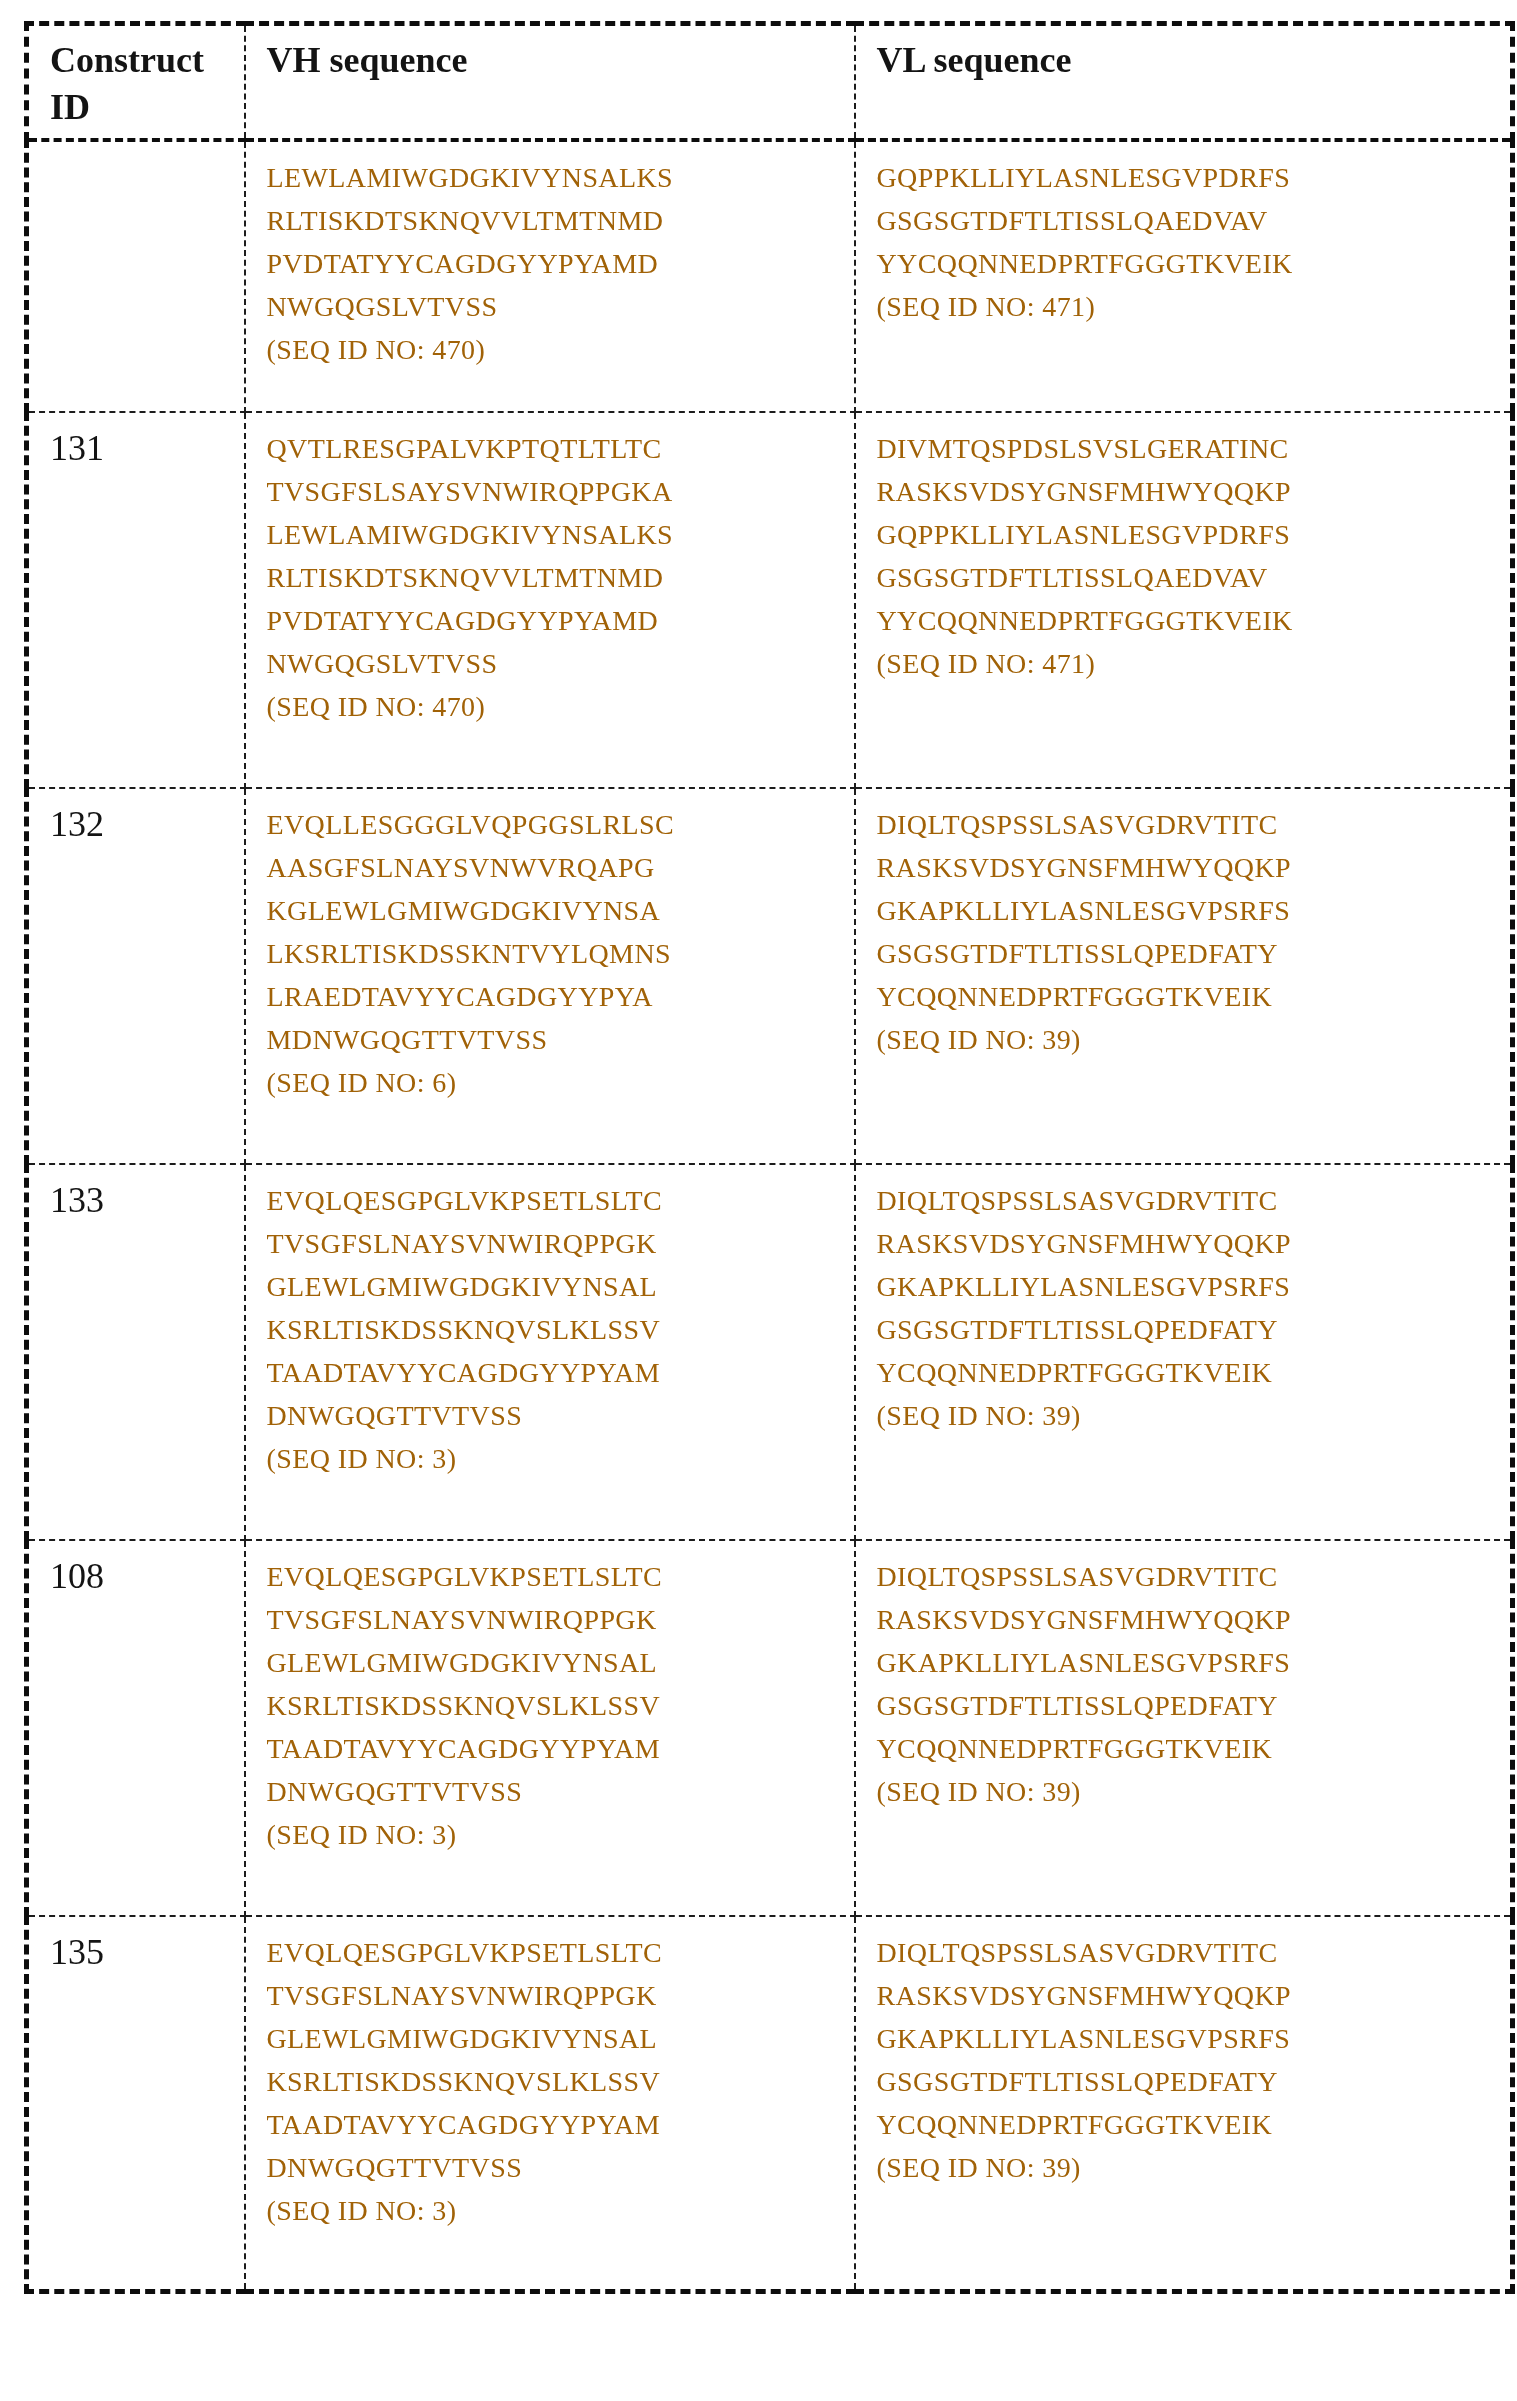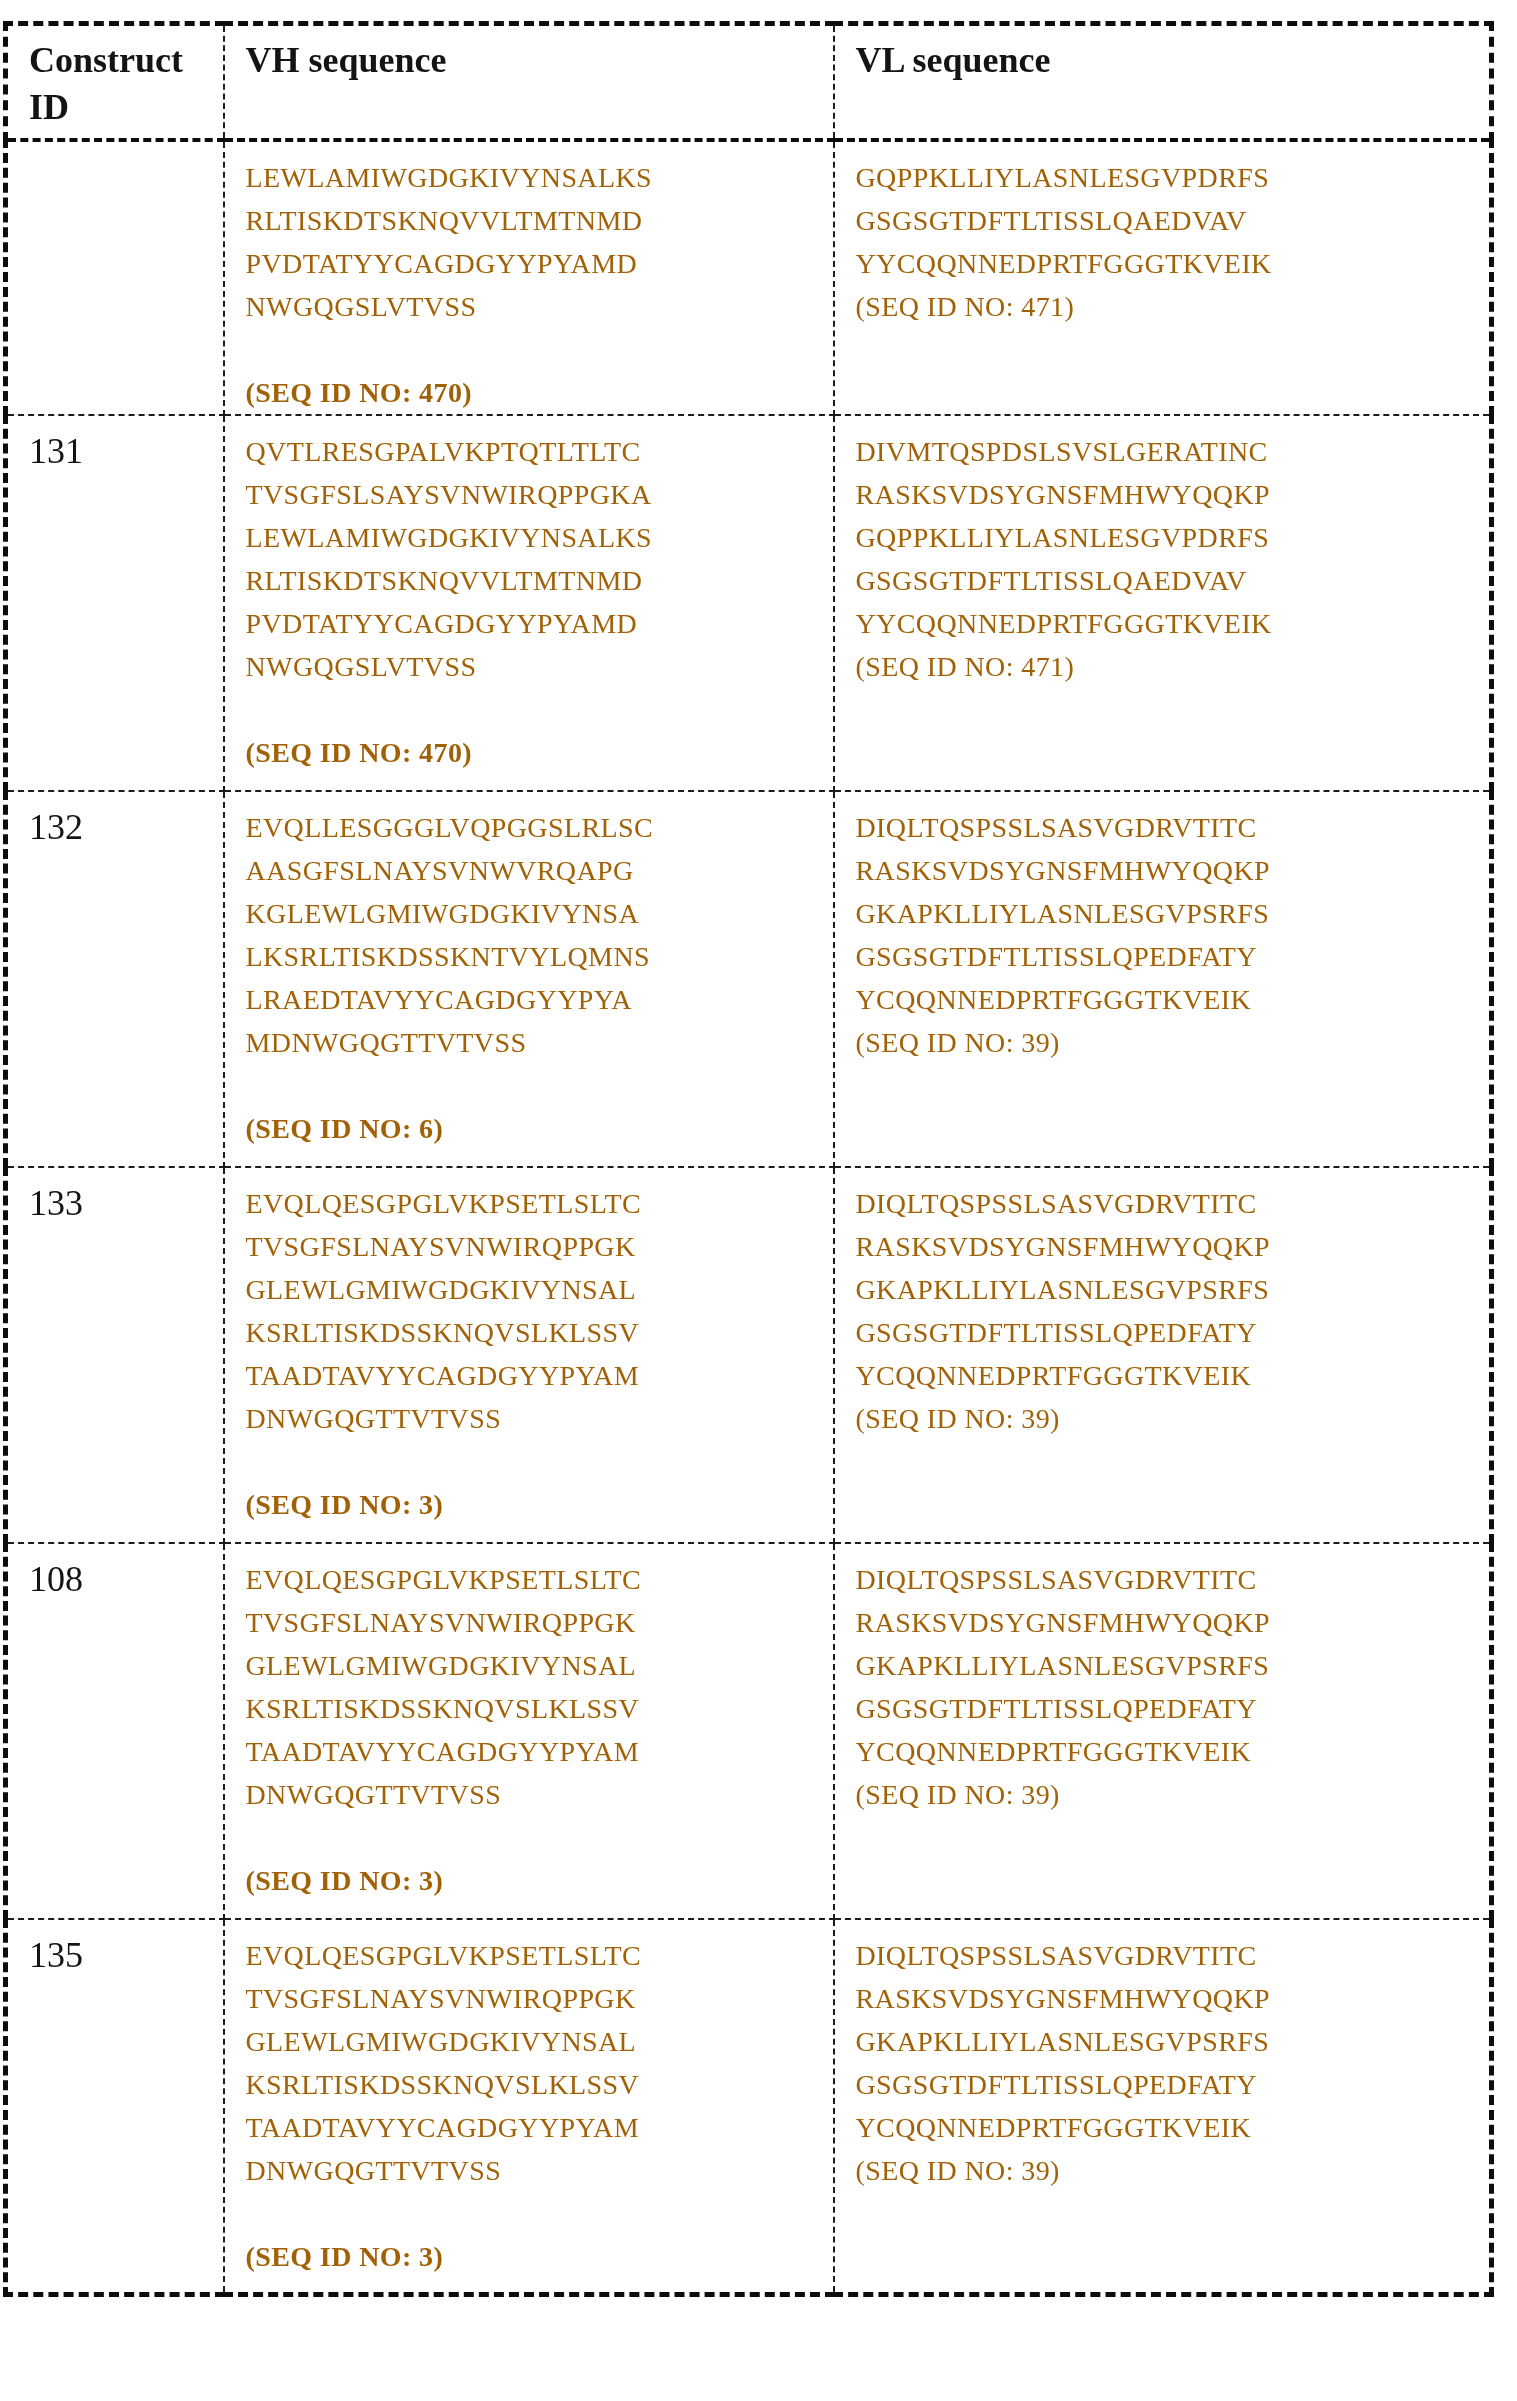--- a/index.html
+++ b/index.html
@@ -15,21 +15,21 @@
     font-family: "Liberation Serif", "DejaVu Serif", serif;
     color: #141414;
   }
   .page {
     position: absolute;
     inset: 0;
     background: #ffffff;
   }
   table.seq-table {
     position: absolute;
-    left: 3px;
+    left: 24px;
     top: 21px;
     width: 1486px;
     border-collapse: collapse;
     table-layout: fixed;
     border: 5.3px dashed #0d0d0d;
   }
   col.c-id { width: 218px; }
   col.c-vh { width: 610px; }
   col.c-vl { width: 658px; }
   td {
@@ -58,22 +58,20 @@
     line-height: 43px;
     letter-spacing: 0.4px;
     white-space: pre-line;
     color: #a16207;
   }
   .construct-id {
     font-size: 36px;
     line-height: 43px;
   }
   .seqid.gap {
-    margin-top: 43px;
-    font-weight: bold;
   }
 </style>
 </head>
 <body>
 
 <div class="page">
   <table class="seq-table">
     <colgroup>
       <col class="c-id">
       <col class="c-vh">

